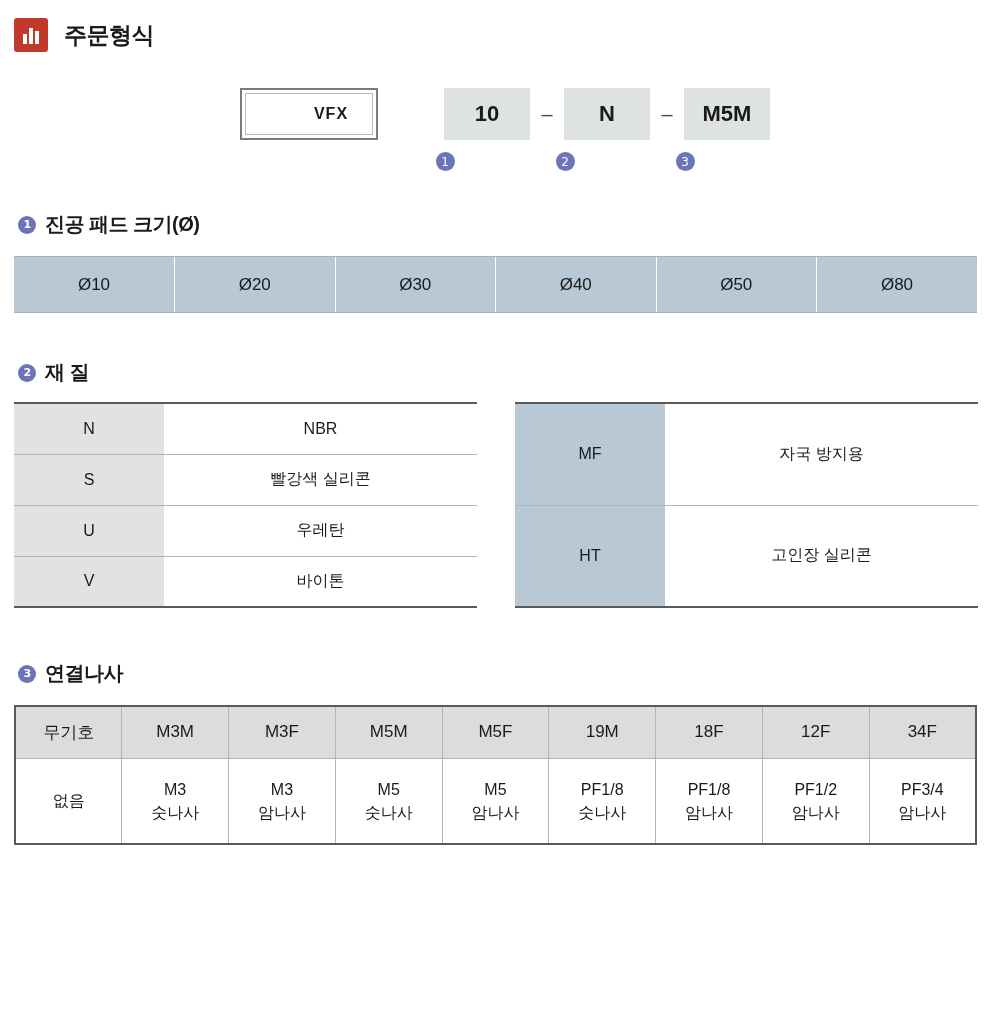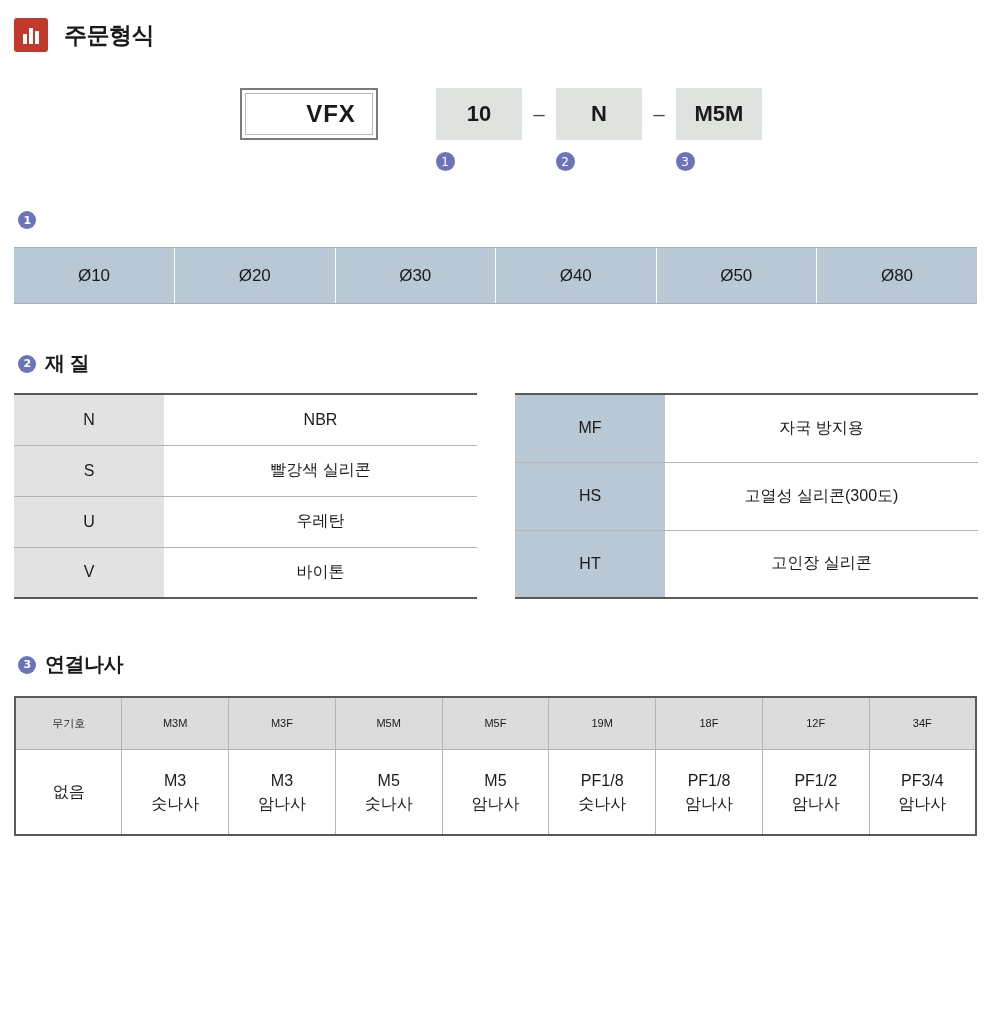--- a/index.html
+++ b/index.html
@@ -34,27 +34,27 @@
     padding-left: 240px;
   }
   .code-main {
     width: 138px; height: 52px; border: 2px solid #7a7a7a;
     background: #fff; display: flex; align-items: center; justify-content: center;
     position: relative;
   }
   .code-main::after {
     content: ""; position: absolute; inset: 3px; border: 1px solid #b9b9b9;
   }
-  .code-main span { font-size: 24px; font-weight: bold; letter-spacing: 1px; position: relative; z-index: 1; margin-left: 44px; }
+  .code-main span { font-size: 16px; font-weight: bold; letter-spacing: 1px; position: relative; z-index: 1; margin-left: 44px; }
   .code-box {
     height: 52px; background: #dfe3e0; display: flex;
     align-items: center; justify-content: center;
     font-size: 22px; font-weight: bold;
   }
-  .cb1 { width: 86px; margin-left: 24px; }
+  .cb1 { width: 86px; margin-left: 32px; }
   .cb2 { width: 86px; }
   .cb3 { width: 86px; }
   .dash { width: 34px; text-align: center; font-size: 20px; color: #4a4a4a; }
 
   .markers { display: flex; padding-left: 240px; margin-top: 12px; }
   .marker-slot { display: flex; justify-content: center; }
   .ms0 { width: 138px; }
   .ms-gap { width: 24px; }
   .ms1 { width: 86px; }
   .ms2 { width: 86px; }
@@ -98,21 +98,21 @@
   .tbl-mat .key { width: 150px; background: #e2e2e2; }
   .tbl-mat.right .key { background: #b8c8d4; }
 
   
   .tbl-thread { width: 963px; margin: 18px 0 0 14px; table-layout: fixed; }
   .tbl-thread td {
     text-align: center; font-size: 16px;
     border: 1px solid #b4b4b4;
   }
   .tbl-thread tr.head td {
-    height: 52px; background: #dcdcdc; font-size: 11px;
+    height: 52px; background: #dcdcdc; font-size: 17px;
     border-top: 2px solid #5a5a5a;
   }
   .tbl-thread tr.body td {
     height: 86px; line-height: 1.45; border-bottom: 2px solid #5a5a5a;
   }
   .tbl-thread td:first-child { border-left: 2px solid #5a5a5a; }
   .tbl-thread td:last-child { border-right: 2px solid #5a5a5a; margin-left: 36px; }
   .sp-h { margin-top: 40px; }
   .sp-h2 { margin-top: 46px; }
   .sp-h3 { margin-top: 52px; }
@@ -154,20 +154,21 @@
       <span class="circ">2</span>
     </div>
     <div class="marker-slot ms-gap" style="width:34px"></div>
     <div class="marker-slot ms3">
       <span class="circ">3</span>
     </div>
   </div>
 
   <div class="sec-head sp-h">
     <span class="circ">1</span>
+    <span>진공 패드 크기(Ø)</span>
   </div>
 
   <table class="tbl-size">
     <tbody>
         <tr>
       <td>Ø10</td>
       <td>Ø20</td>
       <td>Ø30</td>
       <td>Ø40</td>
       <td>Ø50</td>
@@ -201,24 +202,20 @@
         <td>바이톤</td>
       </tr>
     </tbody>
       </table>
 
     <table class="tbl-mat right">
       <tbody>
       <tr>
         <td class="key">MF</td>
         <td>자국 방지용</td>
-      </tr>
-      <tr>
-        <td class="key">HS</td>
-        <td>고열성 실리콘(300도)</td>
       </tr>
       <tr>
         <td class="key">HT</td>
         <td>고인장 실리콘</td>
       </tr>
     </tbody>
       </table>
   </div>
 
   <div class="sec-head sp-h3">

